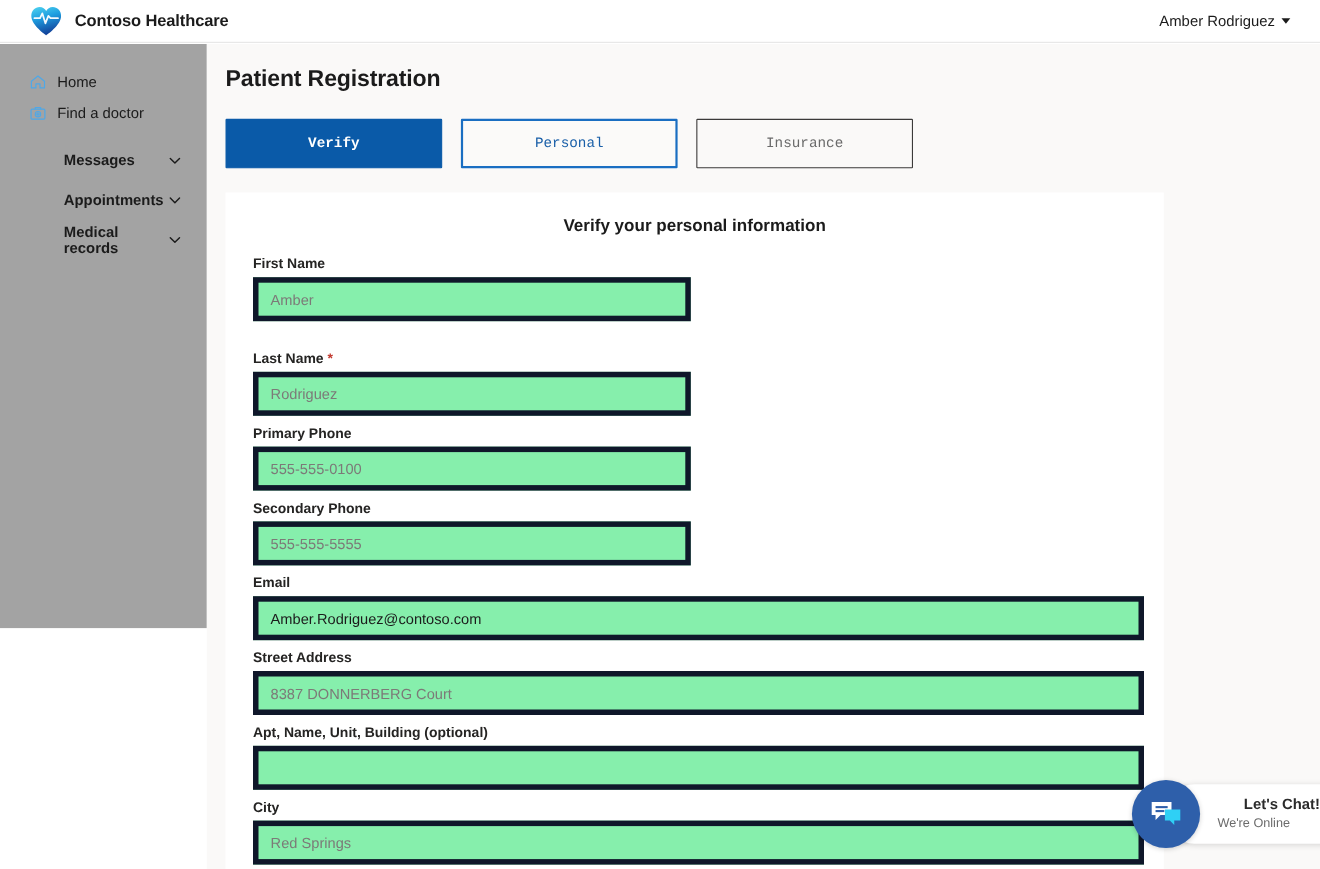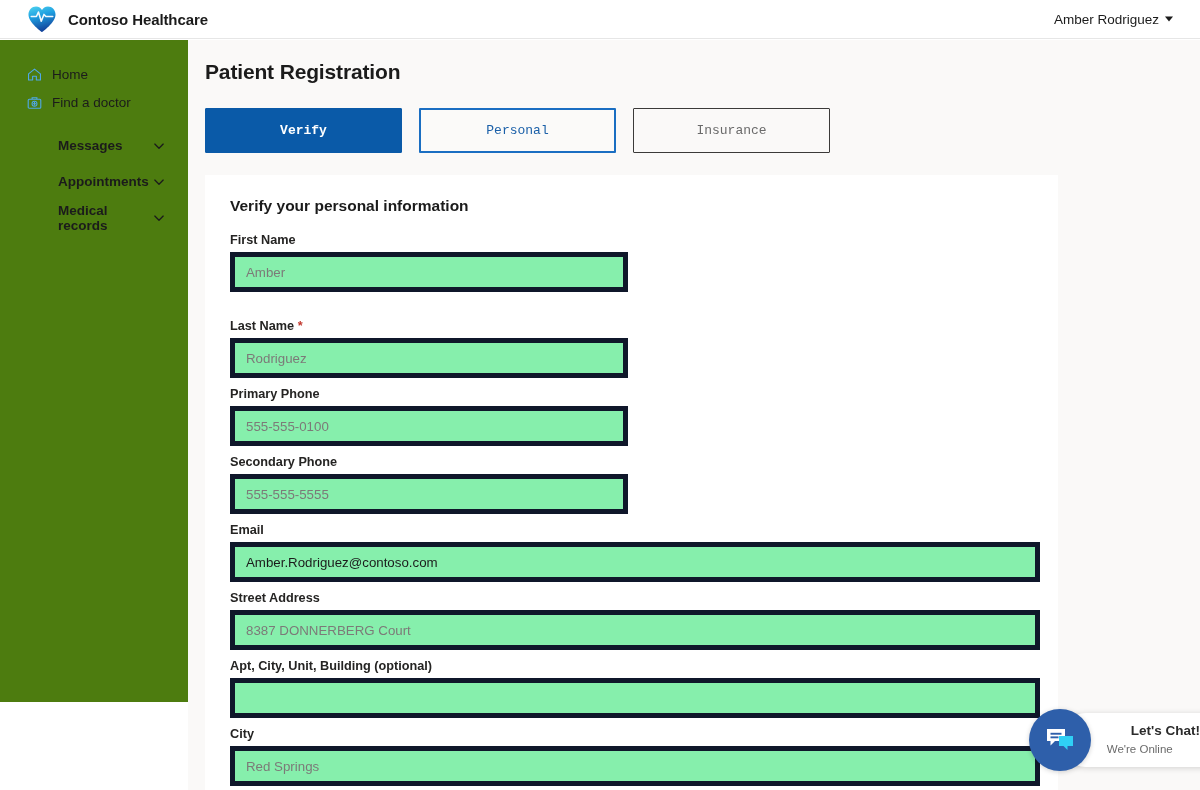--- a/index.html
+++ b/index.html
@@ -39,22 +39,22 @@
     width: 0; height: 0;
     border-left: 4.5px solid transparent;
     border-right: 4.5px solid transparent;
     border-top: 5px solid #1b1b1b;
     display: inline-block;
   }
 
   
   #sidebar {
     position: absolute; top: 40px; left: 0;
-    width: 188px; height: 662px;
-    background: #4d7c0f;
+    width: 188px; height: 531px;
+    background: #a3a3a3;
   }
   .nav-link {
     display: flex; align-items: center;
     height: 27px; padding-left: 26px;
     font-size: 13.5px; color: #1b1b1b; cursor: pointer;
   }
   .nav-link .ico { width: 17px; height: 17px; margin-right: 9px; flex: 0 0 17px; }
   #nav-home { margin-top: 21px; }
   #nav-find-doctor { margin-top: 1px; }
 
@@ -117,20 +117,21 @@
   
   #form-card {
     position: absolute; top: 135px; left: 17px;
     width: 853px; min-height: 640px;
     background: #ffffff;
     padding: 22px 25px 40px 25px;
   }
   #form-heading {
     font-size: 15.5px; font-weight: 600; color: #1b1b1b;
     margin: 0 0 18px 0;
+    text-align: center;
   }
 
   .field { margin-bottom: 9px; }
   .field-label {
     font-size: 12.7px; font-weight: 600; color: #252423;
     margin-bottom: 5px; display: block;
   }
   .req { color: #c2392f; font-weight: 600; }
   .input-box {
     height: 40px;
@@ -305,21 +306,21 @@
       </div>
 
       <div class="field">
         <span class="field-label">Street Address</span>
         <div class="input-box w-lg">
           <span>8387 DONNERBERG Court</span>
         </div>
       </div>
 
       <div class="field">
-        <span class="field-label">Apt, City, Unit, Building (optional)</span>
+        <span class="field-label">Apt, Name, Unit, Building (optional)</span>
         <div class="input-box w-lg">
           <span></span>
         </div>
       </div>
 
       <div class="field">
         <span class="field-label">City</span>
         <div class="input-box w-lg">
           <span>Red Springs</span>
         </div>

